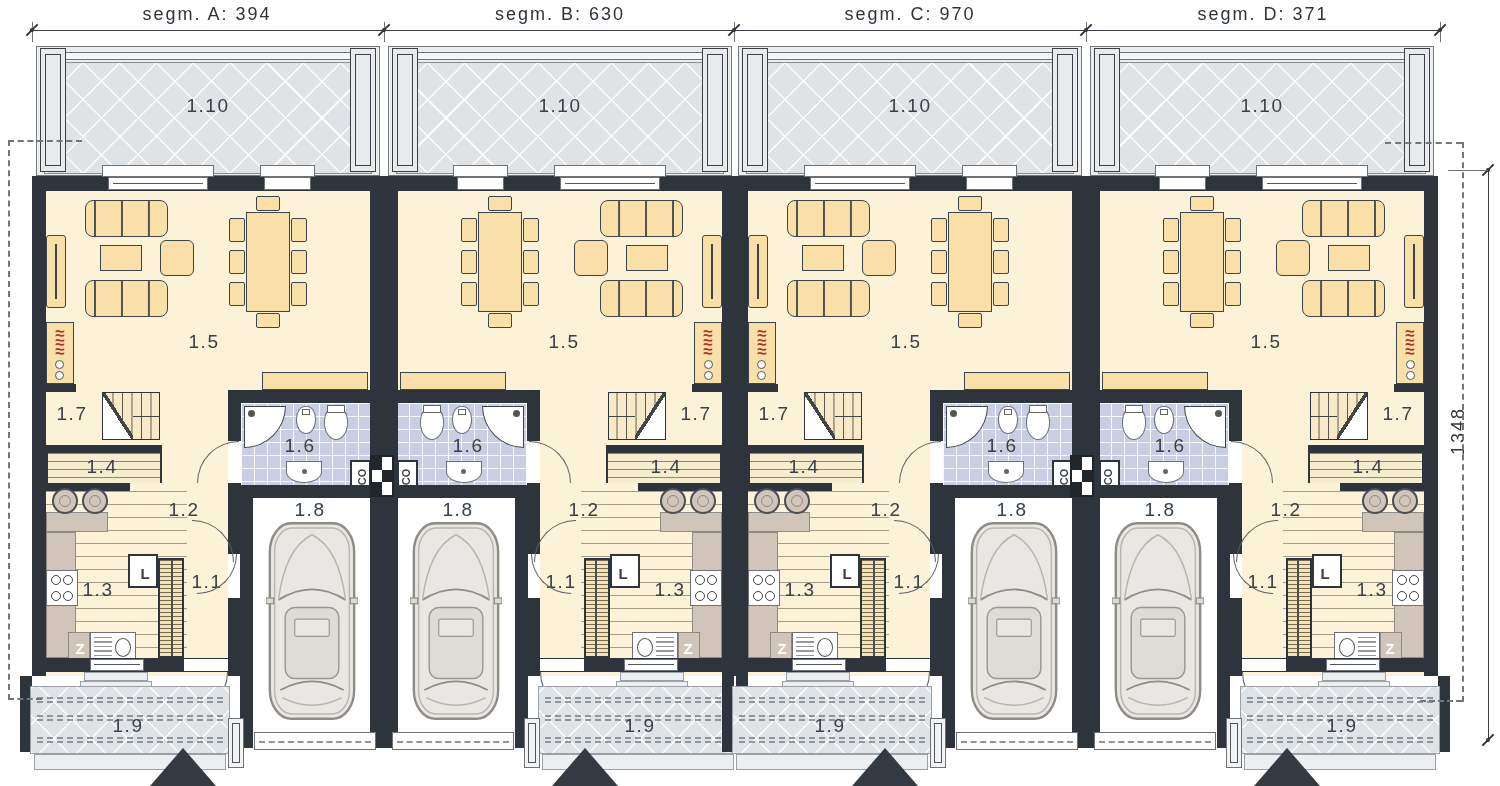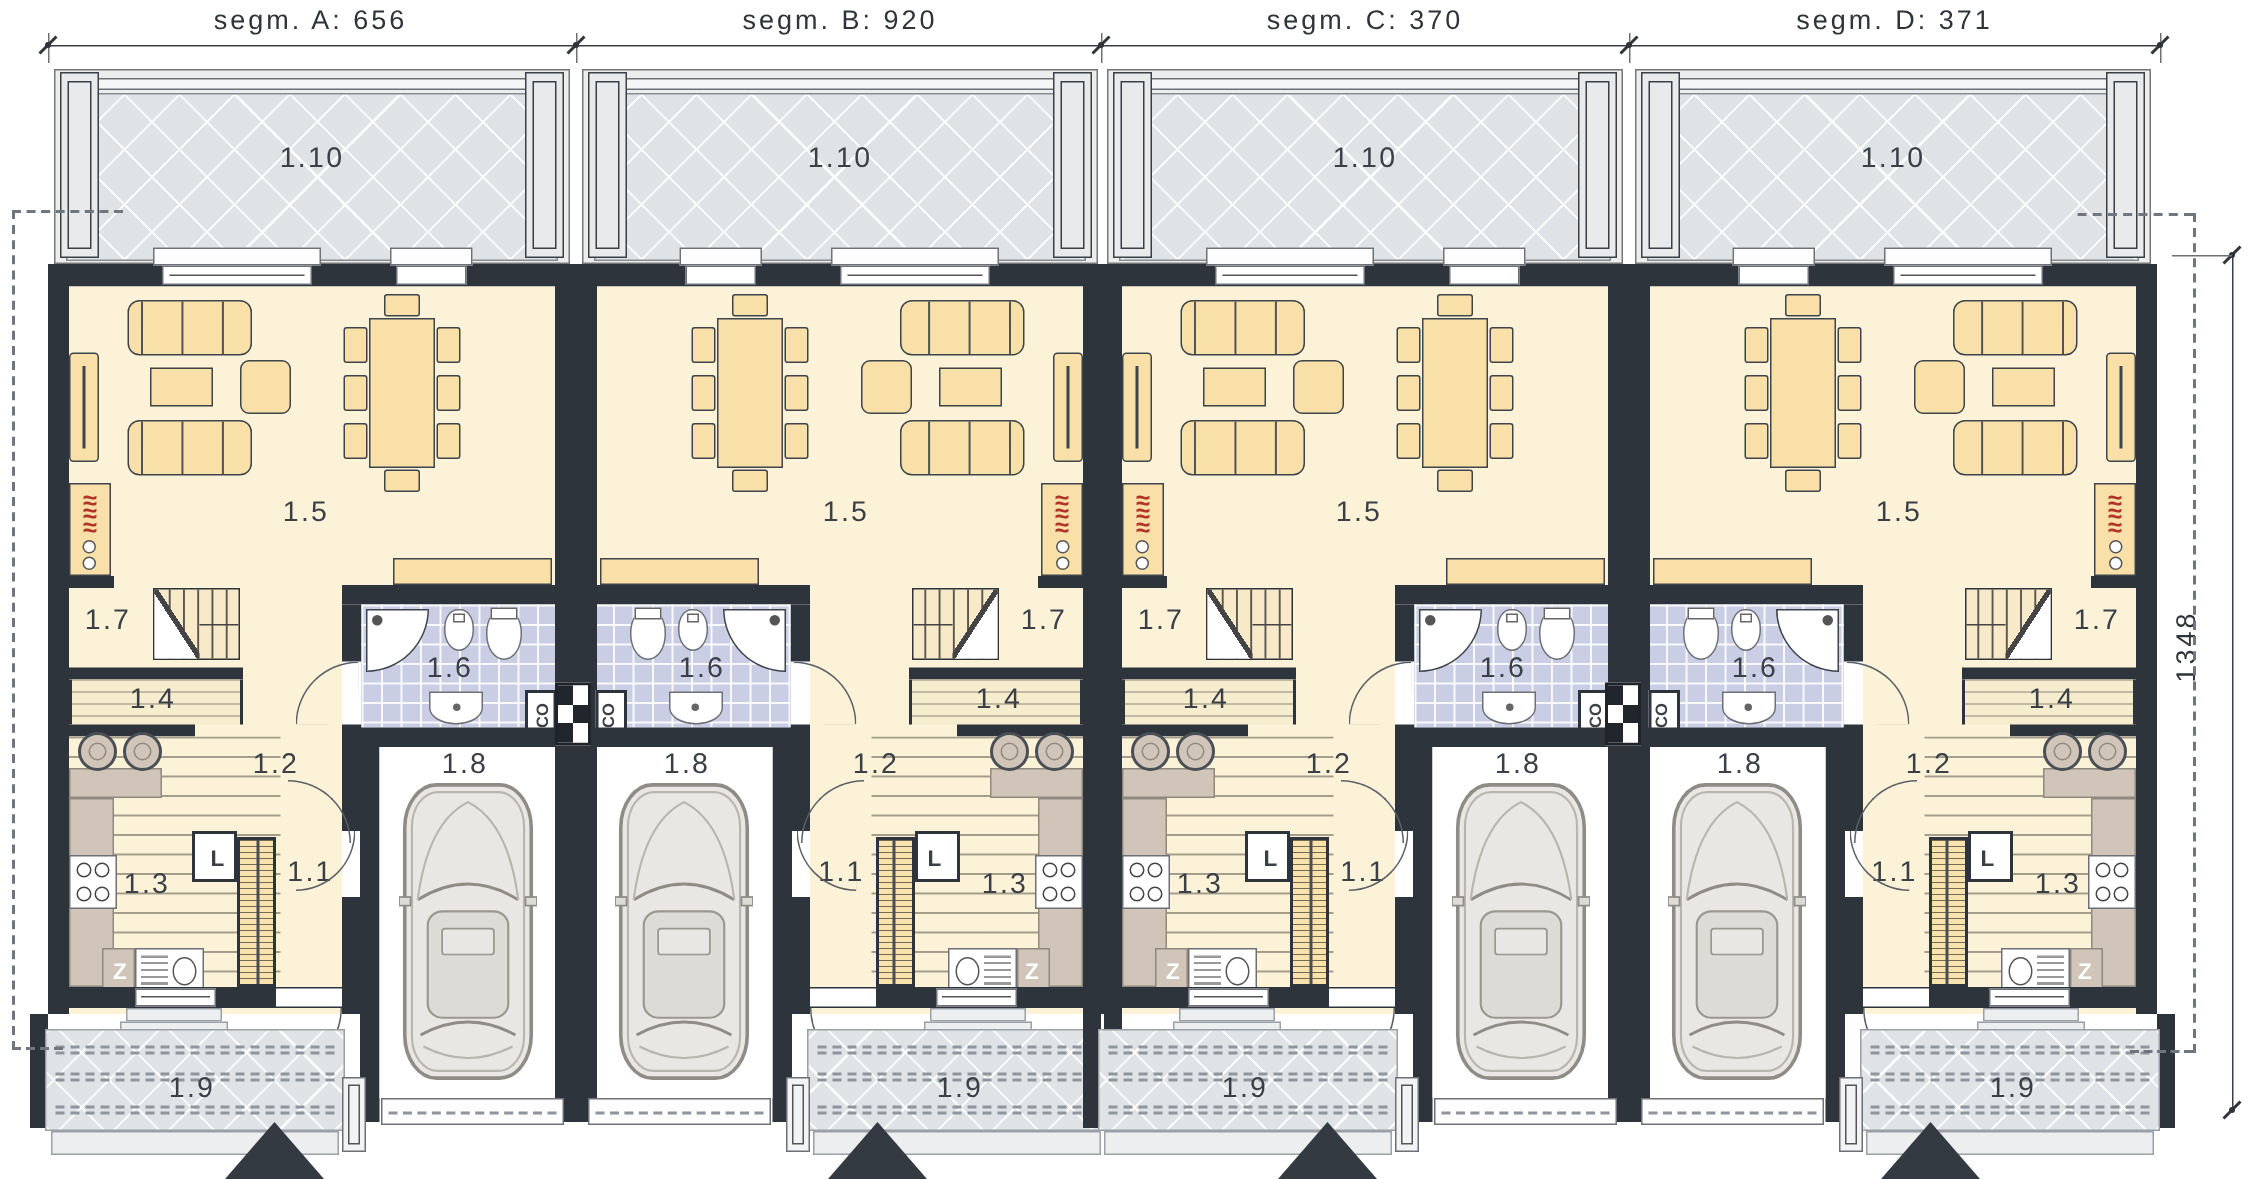--- a/index.html
+++ b/index.html
@@ -696,23 +696,23 @@
     <div style="position: absolute; left: 382px; top: 28px; width: 4px; height: 4px; border-radius: 50%; background: rgb(47, 52, 58);"></div>
     <div class="tick" style="position: absolute; left: 726px; top: 29px;"></div>
     <div class="ext" style="position: absolute; left: 734px; top: 22px; height: 20px; width: 0px;"></div>
     <div style="position: absolute; left: 732px; top: 28px; width: 4px; height: 4px; border-radius: 50%; background: rgb(47, 52, 58);"></div>
     <div class="tick" style="position: absolute; left: 1078px; top: 29px;"></div>
     <div class="ext" style="position: absolute; left: 1086px; top: 22px; height: 20px; width: 0px;"></div>
     <div style="position: absolute; left: 1084px; top: 28px; width: 4px; height: 4px; border-radius: 50%; background: rgb(47, 52, 58);"></div>
     <div class="tick" style="position: absolute; left: 1432px; top: 29px;"></div>
     <div class="ext" style="position: absolute; left: 1440px; top: 22px; height: 20px; width: 0px;"></div>
     <div style="position: absolute; left: 1438px; top: 28px; width: 4px; height: 4px; border-radius: 50%; background: rgb(47, 52, 58);"></div>
-    <div class="dimlbl" style="position: absolute; left: 207px; top: 14px;">segm. A: 656</div>
-    <div class="dimlbl" style="position: absolute; left: 560px; top: 14px;">segm. B: 920</div>
-    <div class="dimlbl" style="position: absolute; left: 910px; top: 14px;">segm. C: 370</div>
+    <div class="dimlbl" style="position: absolute; left: 207px; top: 14px;">segm. A: 394</div>
+    <div class="dimlbl" style="position: absolute; left: 560px; top: 14px;">segm. B: 630</div>
+    <div class="dimlbl" style="position: absolute; left: 910px; top: 14px;">segm. C: 970</div>
     <div class="dimlbl" style="position: absolute; left: 1263px; top: 14px;">segm. D: 371</div>
     <div class="dimline-v" style="position: absolute; left: 1488px; top: 170px; height: 570px; width: 0px;"></div>
     <div class="tick" style="position: absolute; left: 1480px; top: 169px;"></div>
     <div style="position: absolute; left: 1486px; top: 168px; width: 4px; height: 4px; border-radius: 50%; background: rgb(47, 52, 58);"></div>
     <div class="tick" style="position: absolute; left: 1480px; top: 739px;"></div>
     <div style="position: absolute; left: 1486px; top: 738px; width: 4px; height: 4px; border-radius: 50%; background: rgb(47, 52, 58);"></div>
     <div class="ext" style="position: absolute; left: 1448px; top: 170px; height: 0px; width: 40px; border-left: none; border-top: 1px solid rgb(109, 113, 119);"></div>
     <div class="vtext" style="position: absolute; left: 1458px; top: 400px; height: 110px;">1348</div>
     <div class="dash-v" style="position: absolute; left: 8px; top: 140px; height: 560px; width: 0px;"></div>
     <div class="dash-h" style="position: absolute; left: 8px; top: 140px; width: 74px; height: 0px;"></div>

